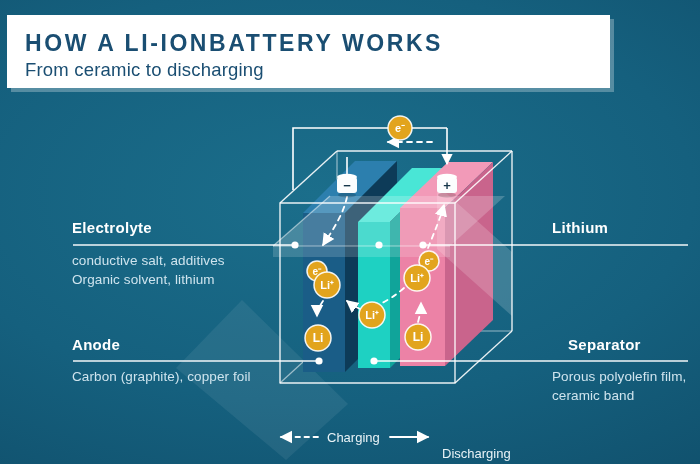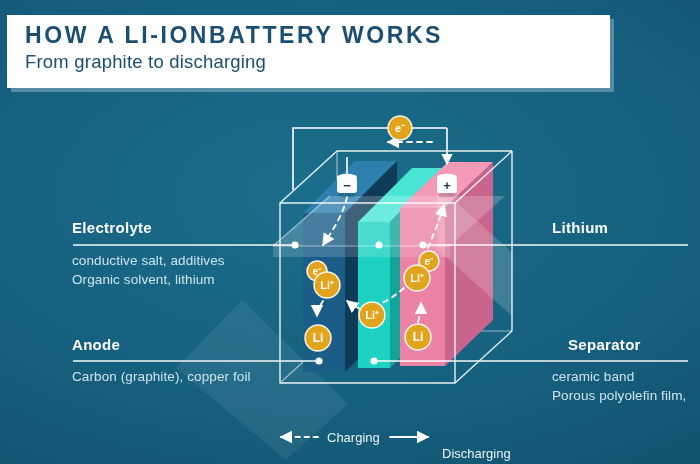--- a/index.html
+++ b/index.html
@@ -1,21 +1,21 @@
 <!DOCTYPE html>
 <html><head>
 <meta charset="utf-8">
 <style>
   html,body{margin:0;padding:0;}
   body{width:700px;height:464px;overflow:hidden;font-family:"Liberation Sans",sans-serif;}
   #stage{position:relative;width:700px;height:464px;
     background:radial-gradient(120% 100% at 45% 42%, #1b6e8b 0%, #15607e 45%, #0d4560 100%);}
   #diagram{position:absolute;left:0;top:0;width:700px;height:464px;}
   .header{position:absolute;left:7px;top:15px;width:603px;height:73px;background:#ffffff;
-    box-shadow:4px 4px 0 rgba(255,255,255,0.28);box-sizing:border-box;padding:7px 0 0 18px;}
+    box-shadow:4px 4px 0 rgba(255,255,255,0.28);box-sizing:border-box;padding:15px 0 0 18px;}
   .header .title{font-size:23px;font-weight:bold;letter-spacing:2.6px;color:#1a4e72;margin:0;line-height:1.2;}
   .header .subtitle{font-size:18.5px;color:#1a4e72;margin-top:1px;letter-spacing:.2px;}
   .lbl-title{position:absolute;font-size:15px;font-weight:bold;color:#ffffff;letter-spacing:.3px;}
   .lbl-desc{position:absolute;font-size:13.5px;color:#cfe4ee;line-height:18.5px;letter-spacing:.1px;}
   .lbl-desc sub{font-size:0.68em;}
   .legend-text{position:absolute;font-size:13px;color:#e9f3f7;}
 </style>
 </head>
 <body>
 
@@ -149,36 +149,36 @@
         <text x="418" y="341" font-size="12" fill="#ffffff">Li</text>
       </g>
     </g>
 
     <line x1="318" y1="437" x2="281" y2="437" stroke="#ffffff" stroke-width="1.8" stroke-dasharray="4.5 4.5" stroke-linecap="round" marker-end="url(#arr)"></line>
     <line x1="390" y1="437" x2="428" y2="437" stroke="#ffffff" stroke-width="1.8" stroke-linecap="round" marker-end="url(#arr)"></line>
   </svg>
 
   <div class="header">
     <div class="title">HOW A LI-IONBATTERY WORKS</div>
-    <div class="subtitle">From graphite to discharging</div>
+    <div class="subtitle">From ceramic to discharging</div>
   </div>
 
   <div class="lbl-title" style="left:72px;top:219px;">Electrolyte</div>
   <div class="lbl-desc" style="left:72px;top:252px;">
     <div>conductive salt, additives</div>
     <div>Organic solvent, lithium</div>
   </div>
 
   <div class="lbl-title" style="left:72px;top:336px;">Anode</div>
   <div class="lbl-desc" style="left:72px;top:368px;">Carbon (graphite), copper foil</div>
 
   <div class="lbl-title" style="left:552px;top:219px;">Lithium</div>
 
   <div class="lbl-title" style="left:568px;top:336px;">Separator</div>
   <div class="lbl-desc" style="left:552px;top:368px;">
+    <div>Porous polyolefin film,</div>
     <div>ceramic band</div>
-    <div>Porous polyolefin film,</div>
   </div>
 
   <div class="legend-text" style="left:327px;top:430px;">Charging</div>
   <div class="legend-text" style="left:442px;top:446px;">Discharging</div>
 
 </div>
 
 </body></html>

